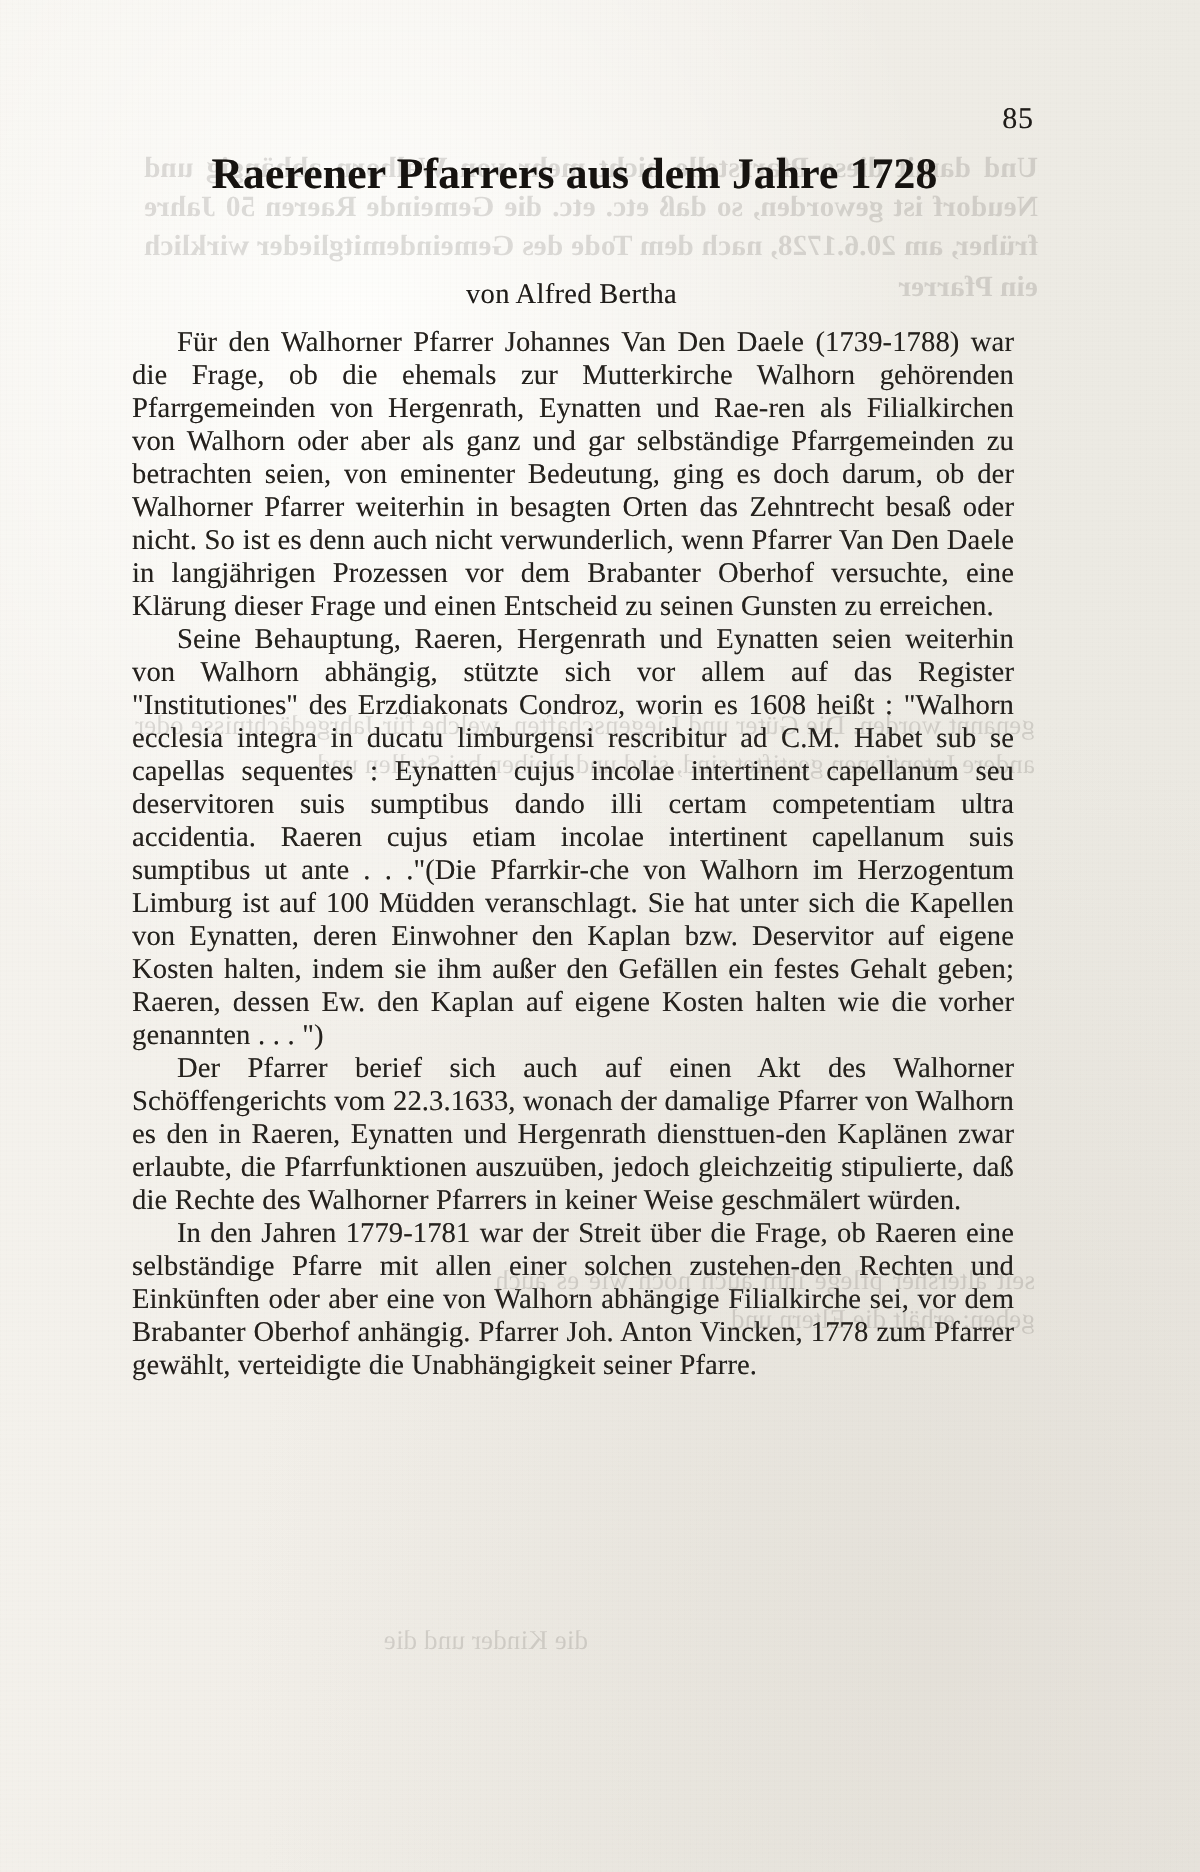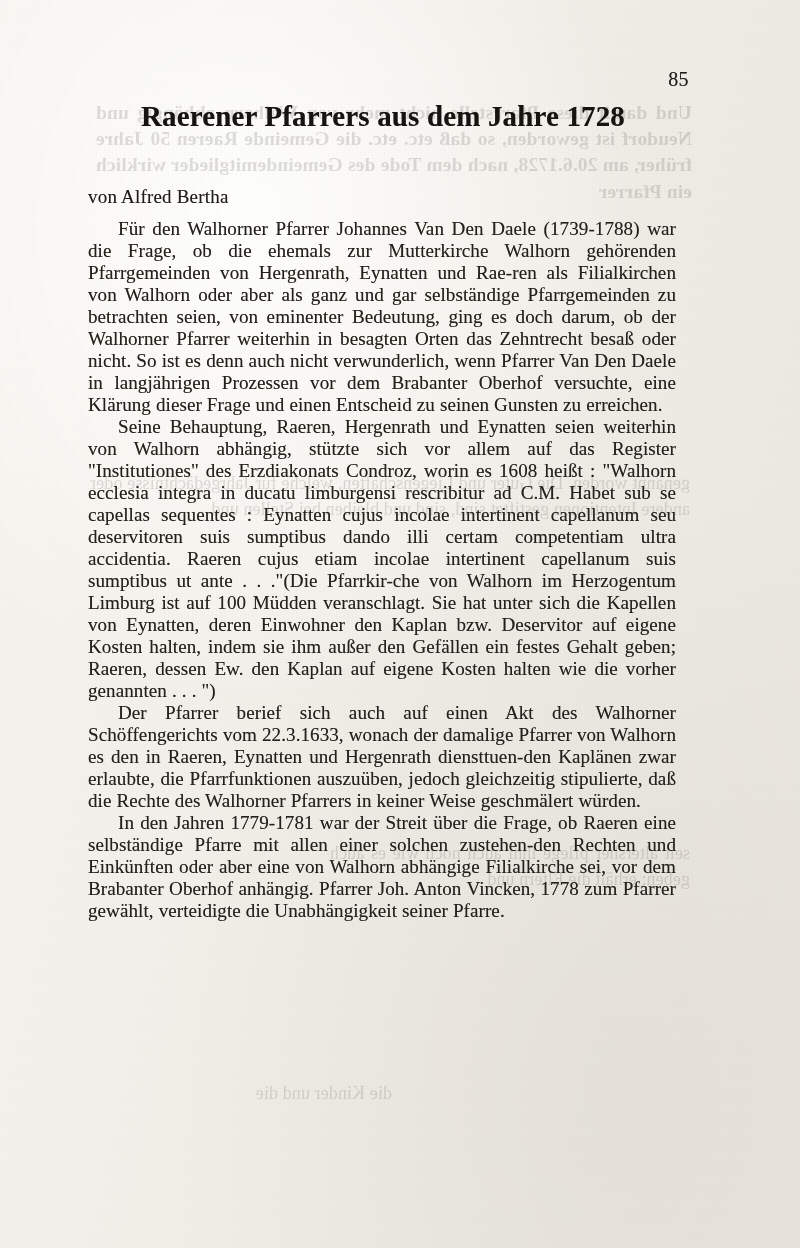--- a/index.html
+++ b/index.html
@@ -100,21 +100,21 @@
   }
   .title-line-2 {
     font-size: 29px;
   }
 
   .byline {
     position: absolute;
     top: 186px;
     left: 88px;
     width: 586px;
-    text-align: left;
+    text-align: center;
     font-size: 19px;
     letter-spacing: 0.2px;
     color: #1f1c19;
   }
 
   .body {
     position: absolute;
     top: 218px;
     left: 88px;
     width: 588px;

